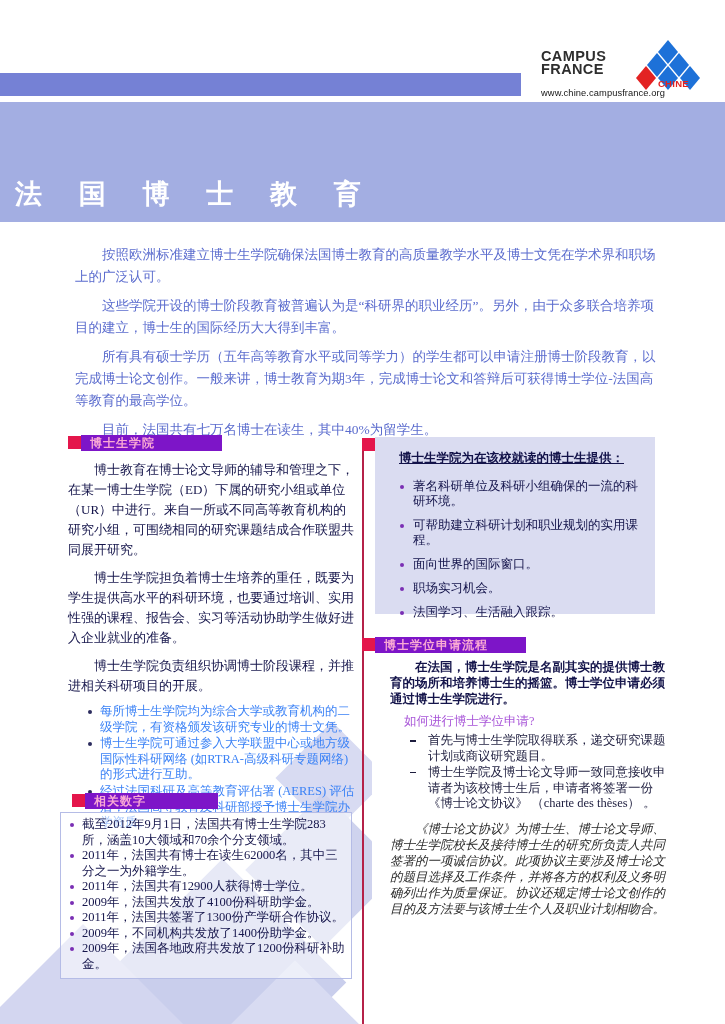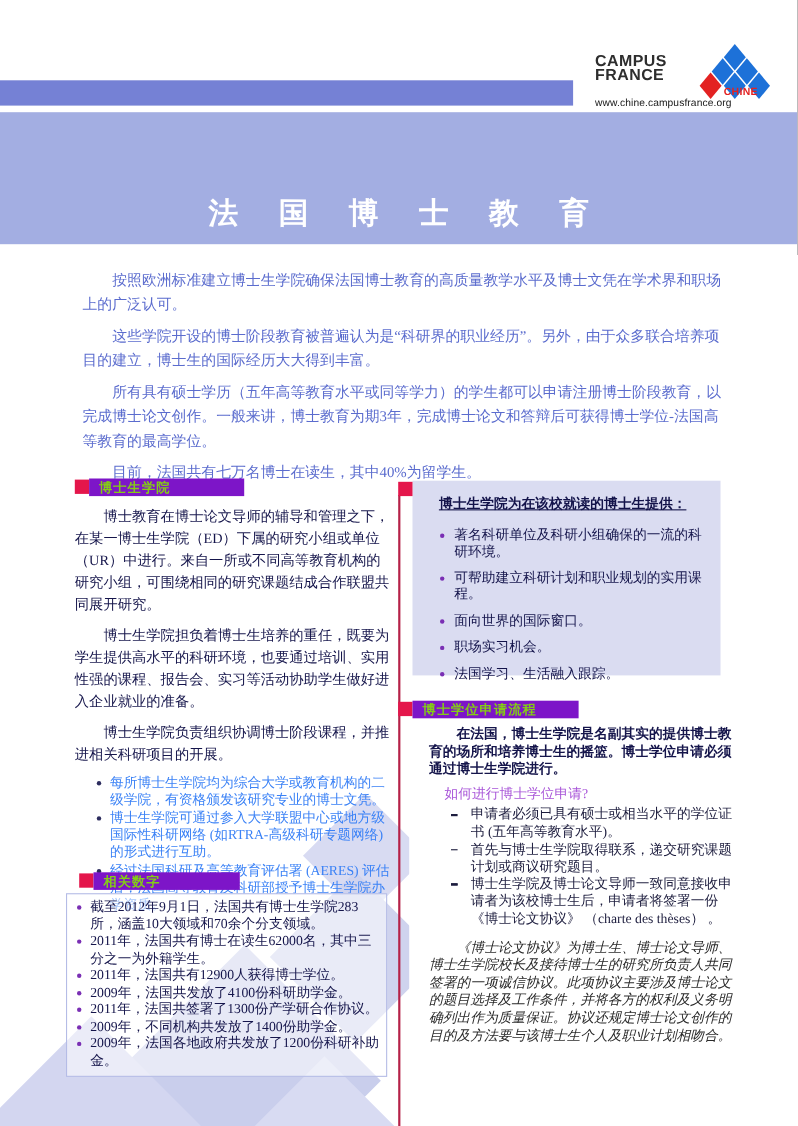--- a/index.html
+++ b/index.html
@@ -11,30 +11,30 @@
   }
   
   .topbar{position:absolute;left:0;top:73px;width:521px;height:23px;background:#7581d5;}
   .logo{position:absolute;left:540px;top:44px;width:152px;height:58px;font-family:"Liberation Sans","DejaVu Sans",sans-serif;}
   .logo-text{position:absolute;left:1px;top:6px;font-size:14.5px;font-weight:bold;color:#2e2e2e;line-height:13px;letter-spacing:.4px;}
   .logo-diamonds{position:absolute;left:70px;top:-6px;}
   .logo-chine{position:absolute;right:3px;top:34px;font-size:9.5px;font-weight:bold;color:#e32222;letter-spacing:.3px;}
   .logo-url{position:absolute;left:1px;top:44px;font-size:9.3px;color:#161616;letter-spacing:.1px;}
   .banner{position:absolute;left:0;top:102px;width:725px;height:120px;background:#a3aee2;}
   .banner-title{
-    position:absolute;left:0;top:74px;width:100%;text-align:center;
+    position:absolute;left:0;top:74px;width:100%;text-align:left;
     color:#ffffff;font-size:27px;font-weight:bold;letter-spacing:15px;text-indent:15px;
   }
   
   .intro{position:absolute;left:75px;top:244px;width:590px;color:#5b6cce;font-size:13.5px;line-height:22px;}
   .intro p{margin:0 0 7px 0;text-indent:2em;}
   
   .sec-header{position:absolute;display:flex;align-items:stretch;height:16px;}
   .red-sq{width:13px;height:13px;background:#e4164b;flex:0 0 13px;margin-top:1px;}
-  .ph-bar{background:#7d15c8;color:#84cc16;font-size:12px;font-weight:bold;line-height:16px;
+  .ph-bar{background:#7d15c8;color:#f9a8d4;font-size:12px;font-weight:bold;line-height:16px;
           padding:0 10px 0 9px;letter-spacing:1px;white-space:nowrap;}
   
   .left-body{position:absolute;left:68px;top:460px;width:288px;font-size:13px;line-height:20px;color:#15154b;}
   .left-body p{margin:0 0 8px 0;text-indent:2em;}
   .left-bullets{margin:6px 0 0 20px;padding:0;list-style:none;font-size:12.5px;line-height:15.6px;color:#3b82f6;}
   .left-bullets li{position:relative;padding-left:12px;margin:0 0 1px 0;}
   .dot{position:absolute;left:0;top:6px;width:4px;height:4px;border-radius:50%;background:#2c2c5e;}
   .numbers-box{
     position:absolute;left:60px;top:812px;width:292px;min-height:146px;z-index:2;
     background:rgba(255,255,255,.55);border:1px solid #b5bce6;box-sizing:border-box;
@@ -160,21 +160,21 @@
 
   <div class="sec-header" style="left:362px;top:637px;z-index:3;">
     <div class="red-sq"></div>
     <div class="ph-bar" style="width:132px;">博士学位申请流程</div>
   </div>
 
   <div class="right-body">
     <p class="right-intro">在法国，博士生学院是名副其实的提供博士教育的场所和培养博士生的摇篮。博士学位申请必须通过博士生学院进行。</p>
     <p class="how-q">如何进行博士学位申请?</p>
     <ul class="steps">
-      <li><span class="dash"></span><span>申请者必须已具有硕士或相当水平的学位证书 (五年高等教育水平)。</span></li>
+      <li><span class="dash"></span></li>
       <li><span class="dash"></span><span>首先与博士生学院取得联系，递交研究课题计划或商议研究题目。</span></li>
       <li><span class="dash"></span></li>
       <li><span class="dash"></span><span>博士生学院及博士论文导师一致同意接收申请者为该校博士生后，申请者将签署一份《博士论文协议》 （charte des thèses） 。</span></li>
     </ul>
     <p class="note">《博士论文协议》为博士生、博士论文导师、博士生学院校长及接待博士生的研究所负责人共同签署的一项诚信协议。此项协议主要涉及博士论文的题目选择及工作条件，并将各方的权利及义务明确列出作为质量保证。协议还规定博士论文创作的目的及方法要与该博士生个人及职业计划相吻合。</p>
   </div>
 
 </div>
 
 </body></html>

